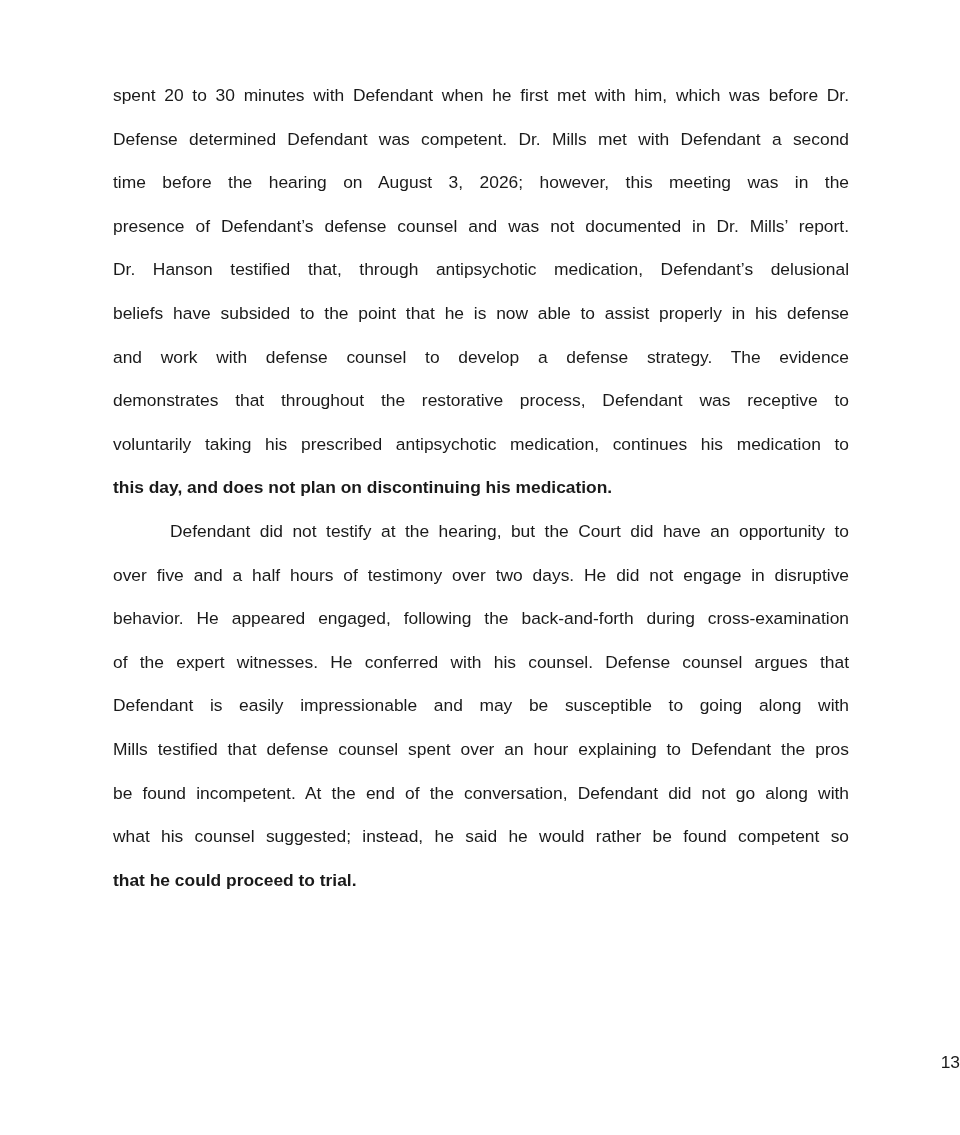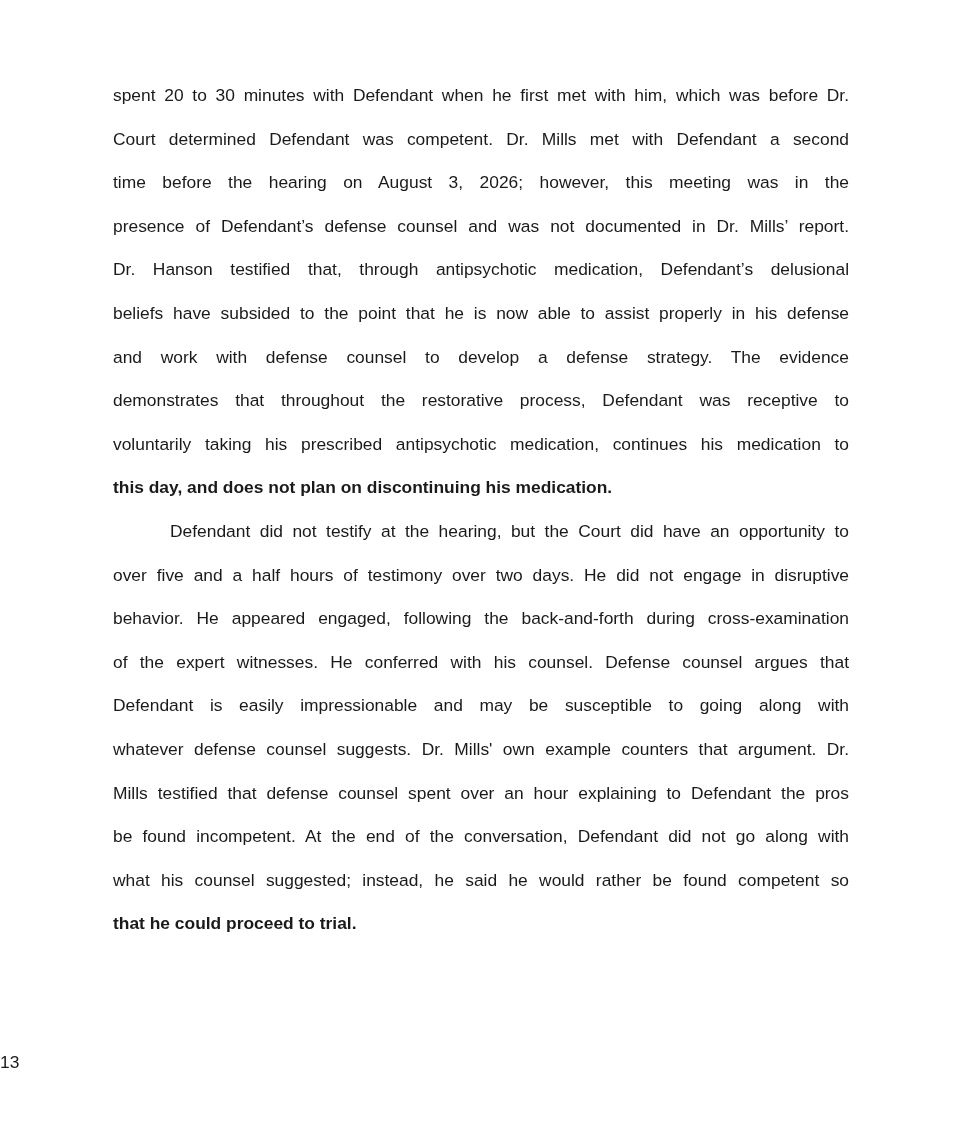--- a/index.html
+++ b/index.html
@@ -13,48 +13,47 @@
       font-size: 17.4px; color: #1a1a1a;
       line-height: 43.6px;
     }
     .line {
       display: block; height: 43.6px; white-space: nowrap;
       text-align: justify; text-align-last: justify;
     }
     .line.last { text-align-last: left; font-weight: bold; }
     .line.indent { padding-left: 57px; }
     .page-number {
-      position: absolute; top: 1052px; left: 0; width: 960px; text-align: left;
+      position: absolute; top: 1052px; left: 0; width: 960px; text-align: right;
       font-family: "Liberation Sans", sans-serif; font-size: 17.4px; color: #1a1a1a;
     }
   </style>
 </head>
 <body>
 
 <div class="page">
   <div class="body-text">
     <div>
       <span class="line">spent 20 to 30 minutes with Defendant when he first met with him, which was before Dr.</span>
-      <span class="line">Court determined Defendant was competent. Dr. Mills met with Defendant a second</span>
+      <span class="line">Defense determined Defendant was competent. Dr. Mills met with Defendant a second</span>
       <span class="line">time before the hearing on August 3, 2026; however, this meeting was in the</span>
       <span class="line">presence of Defendant’s defense counsel and was not documented in Dr. Mills’ report.</span>
       <span class="line">Dr. Hanson testified that, through antipsychotic medication, Defendant’s delusional</span>
       <span class="line">beliefs have subsided to the point that he is now able to assist properly in his defense</span>
       <span class="line">and work with defense counsel to develop a defense strategy. The evidence</span>
       <span class="line">demonstrates that throughout the restorative process, Defendant was receptive to</span>
       <span class="line">voluntarily taking his prescribed antipsychotic medication, continues his medication to</span>
       <span class="line last">this day, and does not plan on discontinuing his medication.</span>
     </div>
     <div>
       <span class="line indent">Defendant did not testify at the hearing, but the Court did have an opportunity to</span>
       <span class="line">over five and a half hours of testimony over two days. He did not engage in disruptive</span>
       <span class="line">behavior. He appeared engaged, following the back-and-forth during cross-examination</span>
       <span class="line">of the expert witnesses. He conferred with his counsel. Defense counsel argues that</span>
       <span class="line">Defendant is easily impressionable and may be susceptible to going along with</span>
-      <span class="line">whatever defense counsel suggests. Dr. Mills' own example counters that argument. Dr.</span>
       <span class="line">Mills testified that defense counsel spent over an hour explaining to Defendant the pros</span>
       <span class="line">be found incompetent. At the end of the conversation, Defendant did not go along with</span>
       <span class="line">what his counsel suggested; instead, he said he would rather be found competent so</span>
       <span class="line last">that he could proceed to trial.</span>
     </div>
   </div>
   <div class="page-number">13</div>
 </div>
 
 </body></html>

